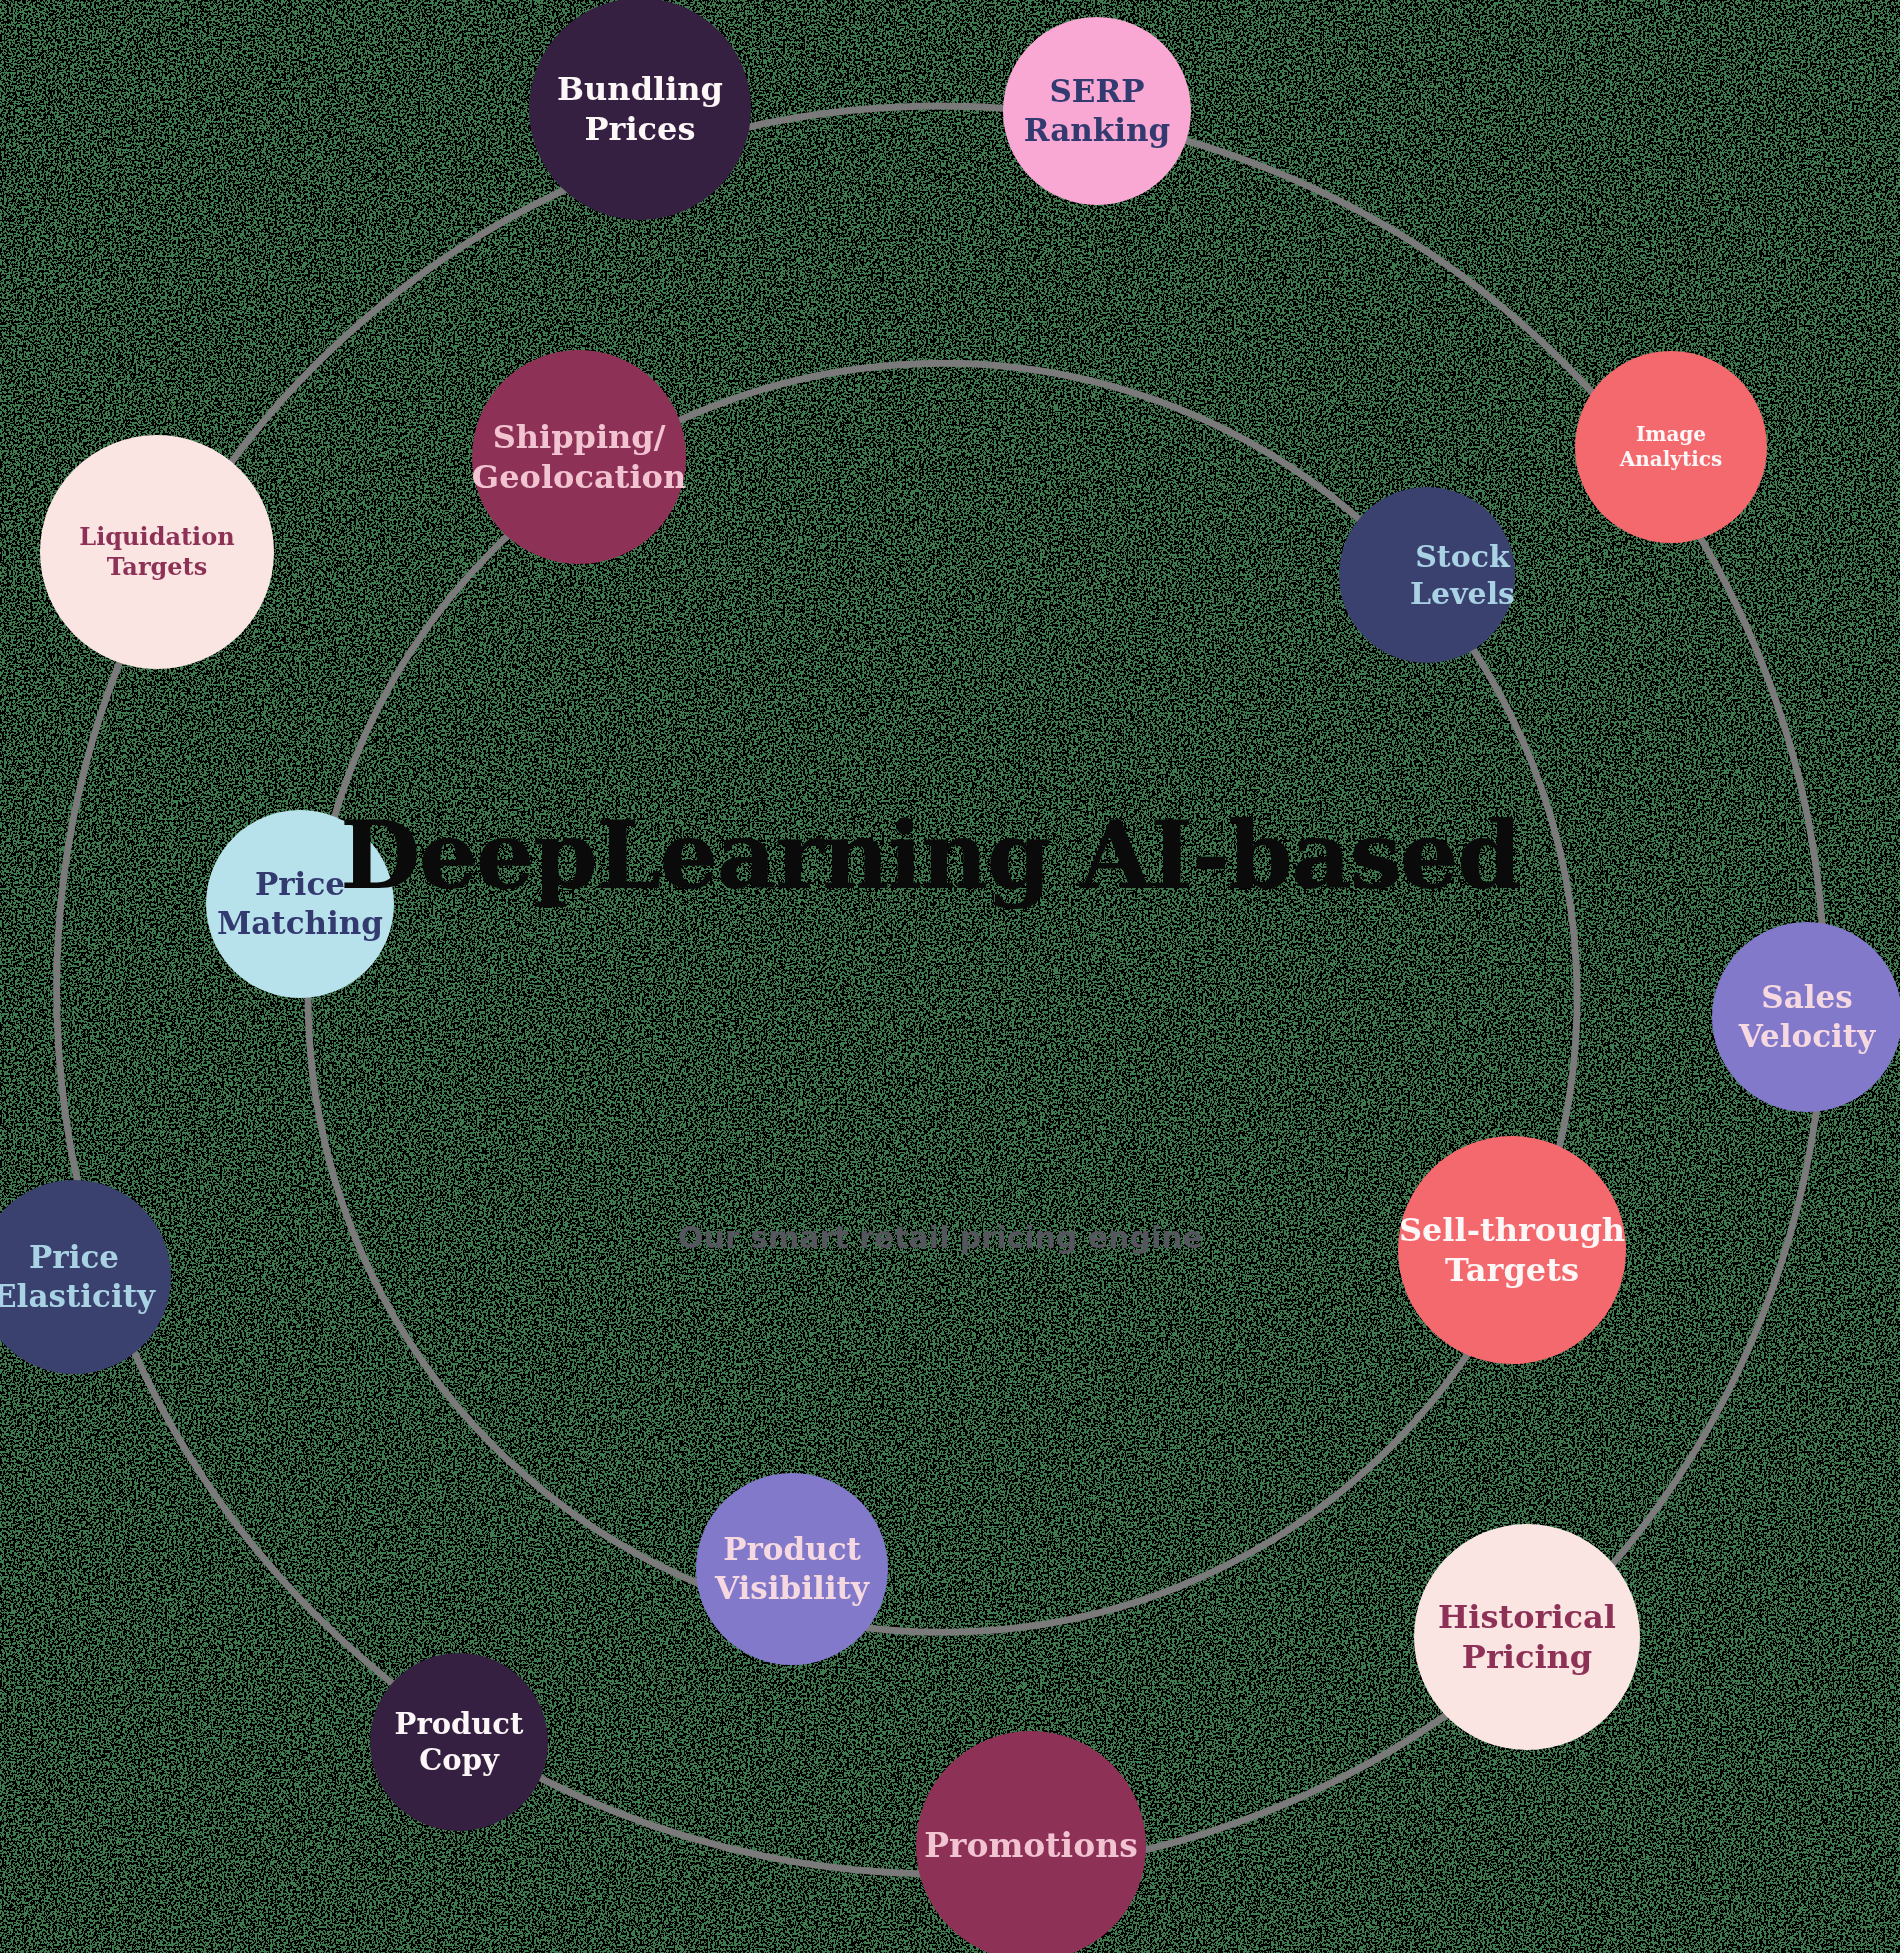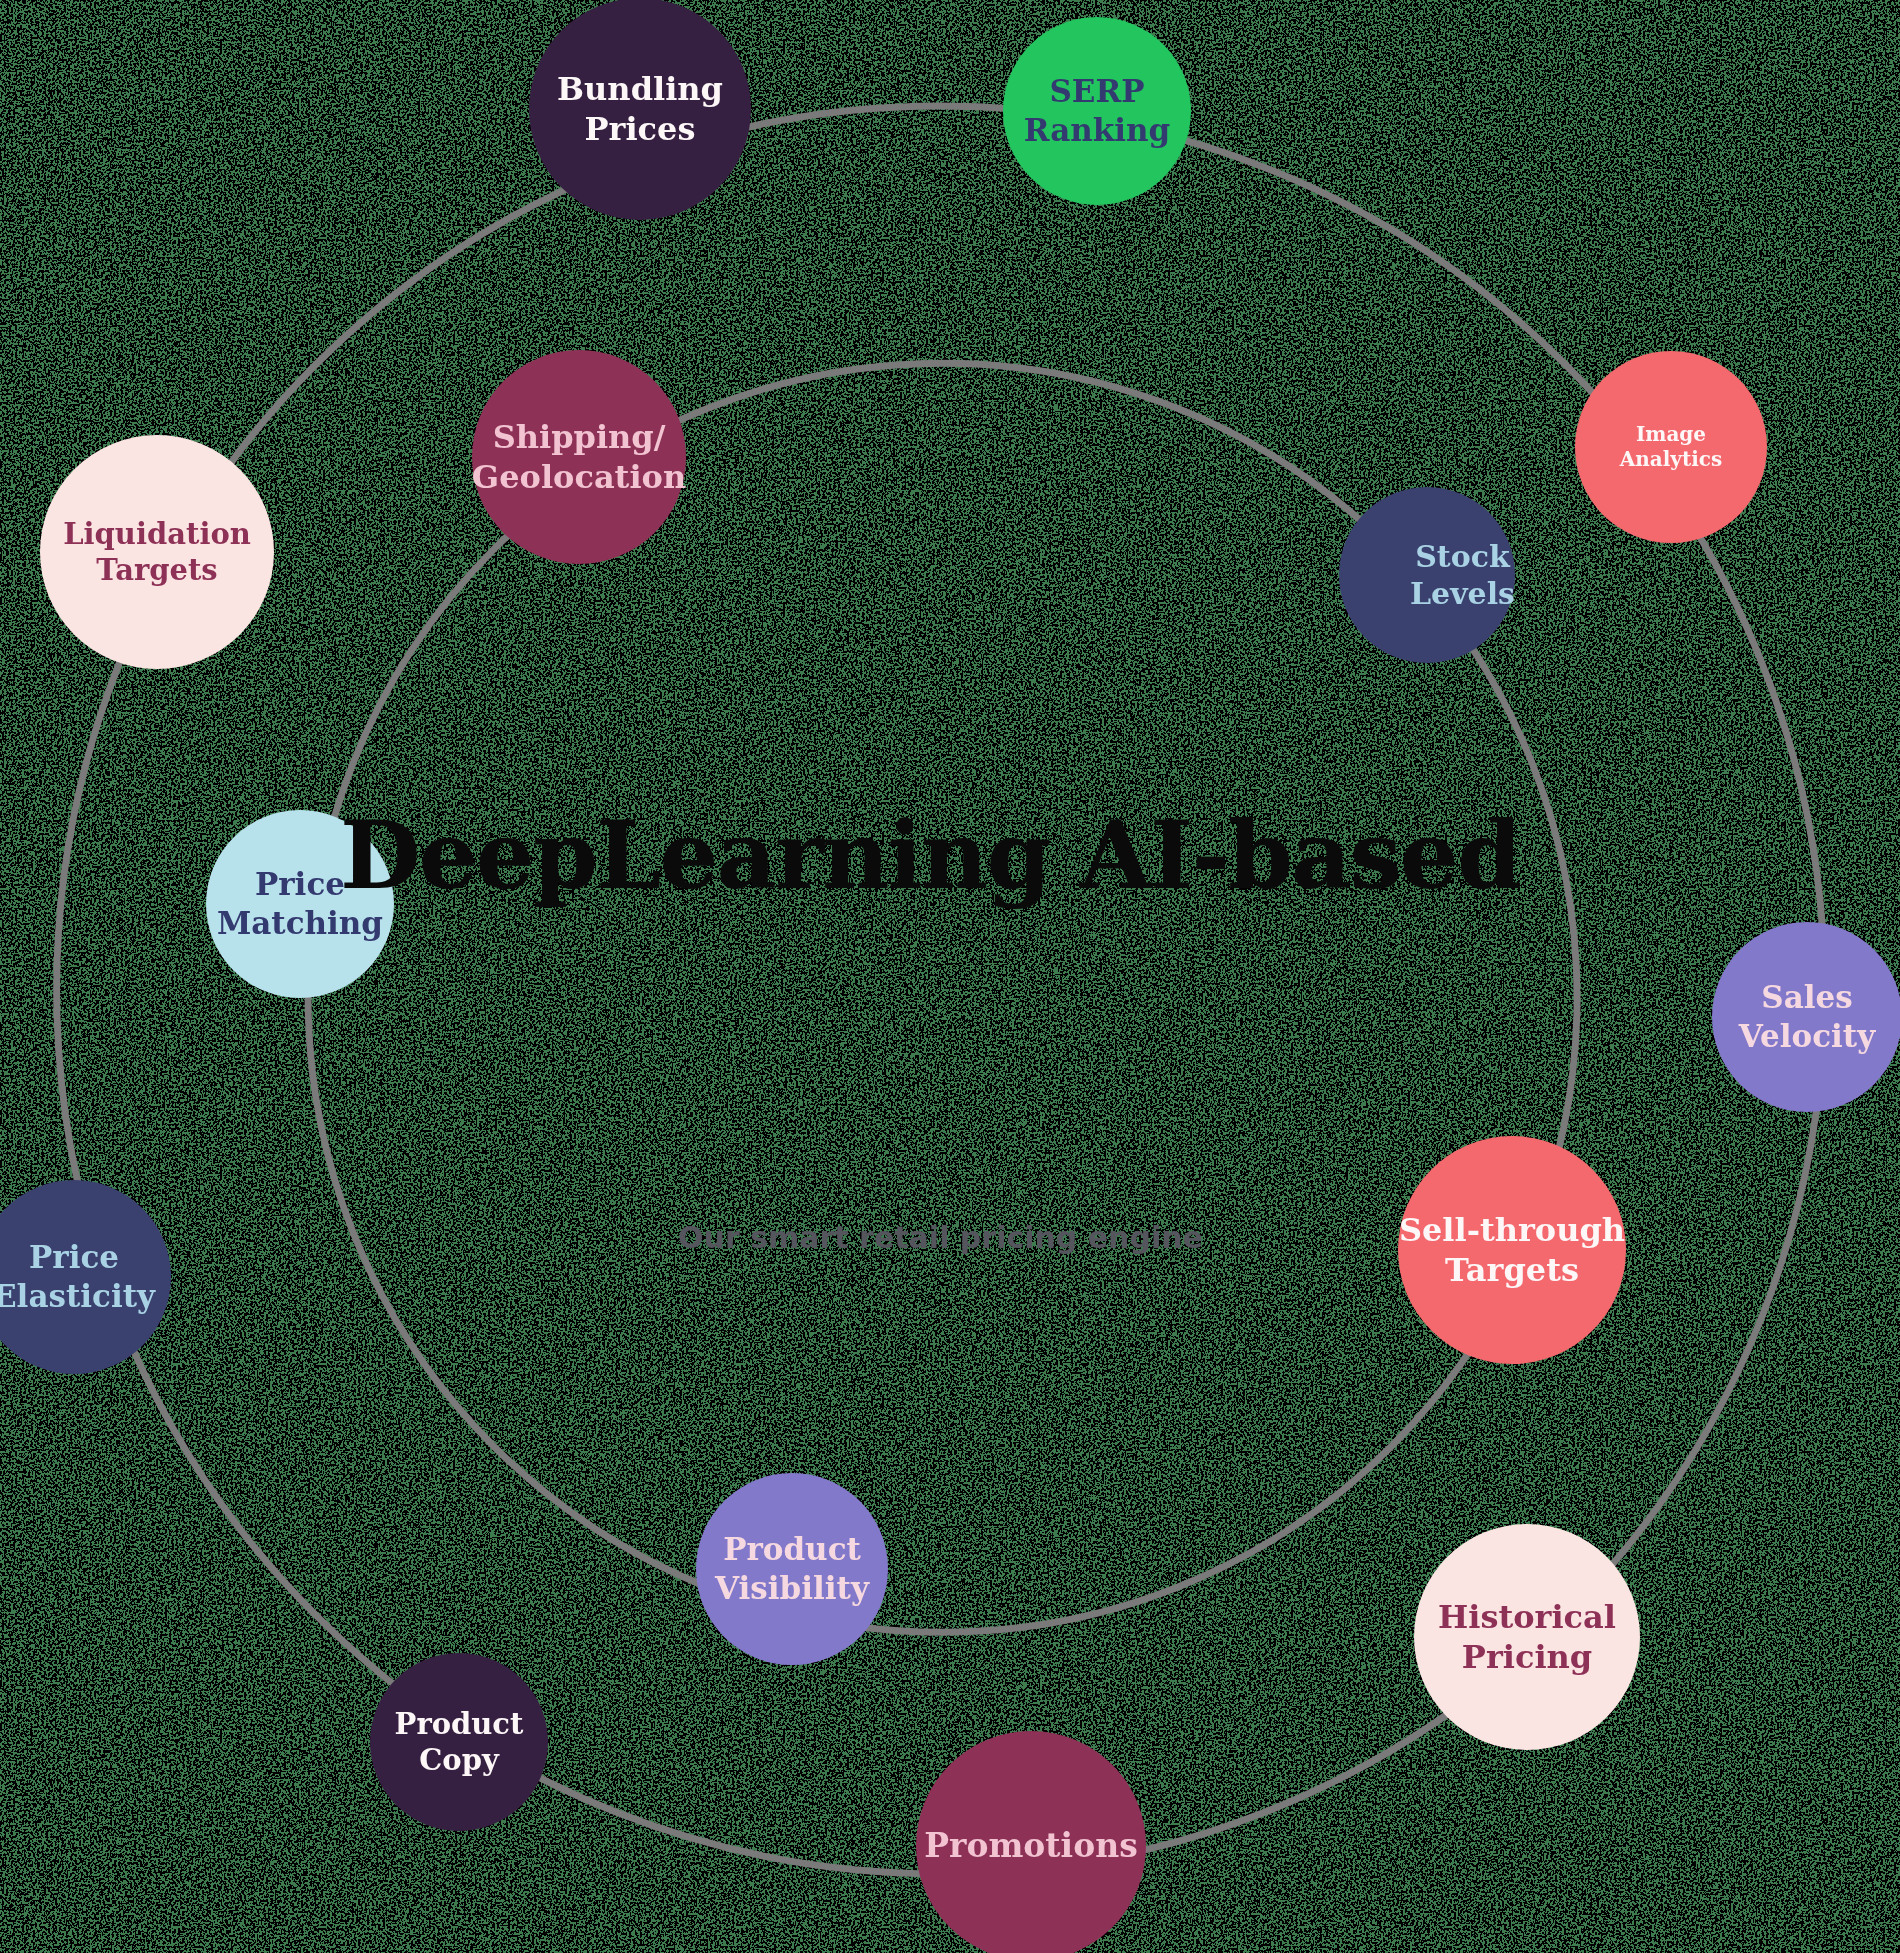--- a/index.html
+++ b/index.html
@@ -24,21 +24,21 @@
     z-index:3;
   }
   #n-bundling   {left:529px;  top:-2px;   width:222px;height:222px;font-size:32px;}
   #n-serp       {left:1003px; top:17px;   width:188px;height:188px;font-size:31px;}
   #n-image      {left:1575px; top:351px;  width:192px;height:192px;font-size:20px;}
   #n-sales      {left:1712px; top:922px;  width:190px;height:190px;font-size:31px;}
   #n-historical {left:1414px; top:1524px; width:226px;height:226px;font-size:32px;}
   #n-promotions {left:916px;  top:1731px; width:230px;height:230px;font-size:33px;}
   #n-productcopy{left:370px;  top:1653px; width:178px;height:178px;font-size:29px;}
   #n-elasticity {left:-23px;  top:1180px; width:194px;height:194px;font-size:31px;}
-  #n-liquidation{left:40px;   top:435px;  width:234px;height:234px;font-size:29px;}
+  #n-liquidation{left:40px;   top:435px;  width:234px;height:234px;font-size:24px;}
   #n-shipping   {left:472px;  top:350px;  width:214px;height:214px;font-size:32px;}
   #n-stock      {left:1339px; top:487px;  width:176px;height:176px;font-size:30px;justify-content:flex-end;}
   #n-sellthrough{left:1398px; top:1136px; width:228px;height:228px;font-size:32px;}
   #n-prodvis    {left:696px;  top:1473px; width:192px;height:192px;font-size:31px;}
   #n-pricematch {left:206px;  top:810px;  width:188px;height:188px;font-size:31px;}
   .title{
     position:absolute;left:158px;top:804px;width:1544px;
     text-align:center;
     font-family:"DejaVu Serif","Liberation Serif",serif;
     font-weight:bold;
@@ -77,21 +77,21 @@
 
   <svg class="rings" width="1901" height="1953" viewBox="0 0 1920 1973">
     <circle cx="950" cy="1000" r="893" fill="none" stroke-width="7" stroke="#7a7a7a"></circle>
     <circle cx="952" cy="1008" r="641" fill="none" stroke-width="7" stroke="#7a7a7a"></circle>
   </svg>
 
   <div class="node" id="n-bundling" style="background-color: rgb(54, 32, 65); color: rgb(253, 247, 248);">
     <span>Bundling
 Prices</span>
   </div>
-  <div class="node" id="n-serp" style="background-color: #22c55e; color: rgb(51, 58, 112); align-items: center;">
+  <div class="node" id="n-serp" style="background-color: #f9a8d4; color: rgb(51, 58, 112); align-items: center;">
     <span>SERP
 Ranking</span>
   </div>
   <div class="node" id="n-image" style="background-color: rgb(244, 105, 110); color: rgb(253, 247, 248);">
     <span>Image
 Analytics</span>
   </div>
   <div class="node" id="n-sales" style="background-color: rgb(131, 121, 202); color: rgb(246, 217, 224);">
     <span>Sales
 Velocity</span>

